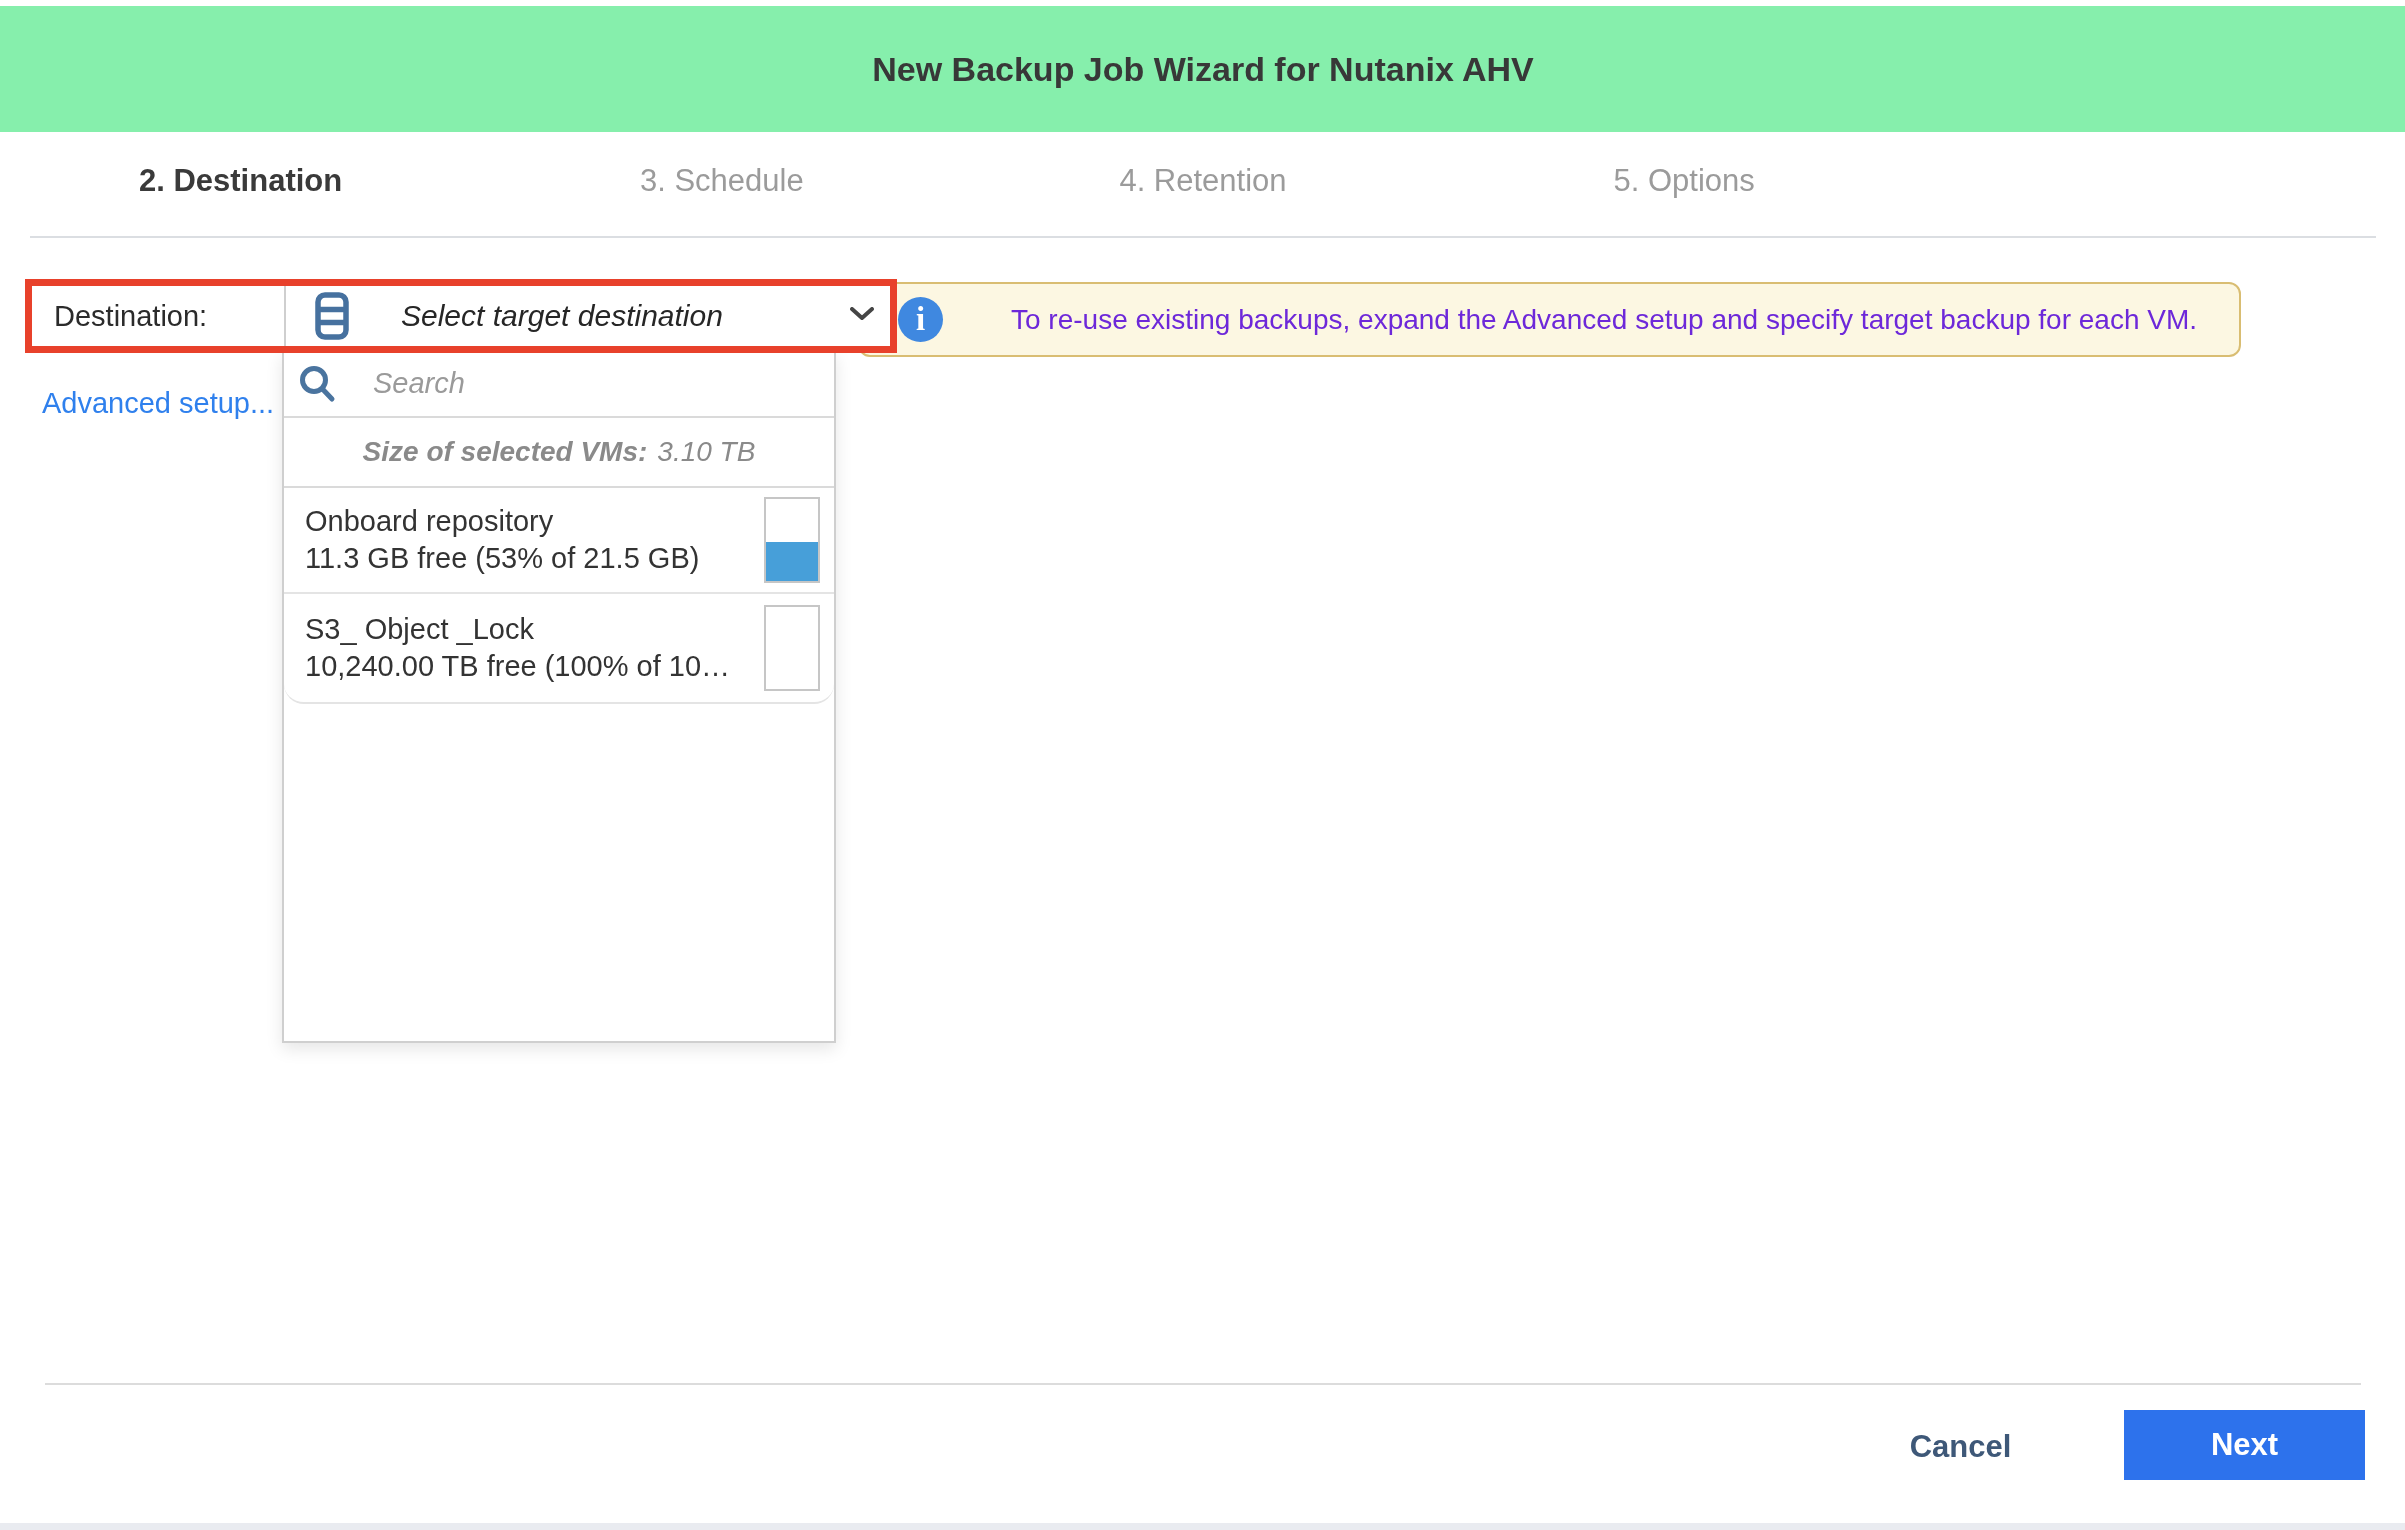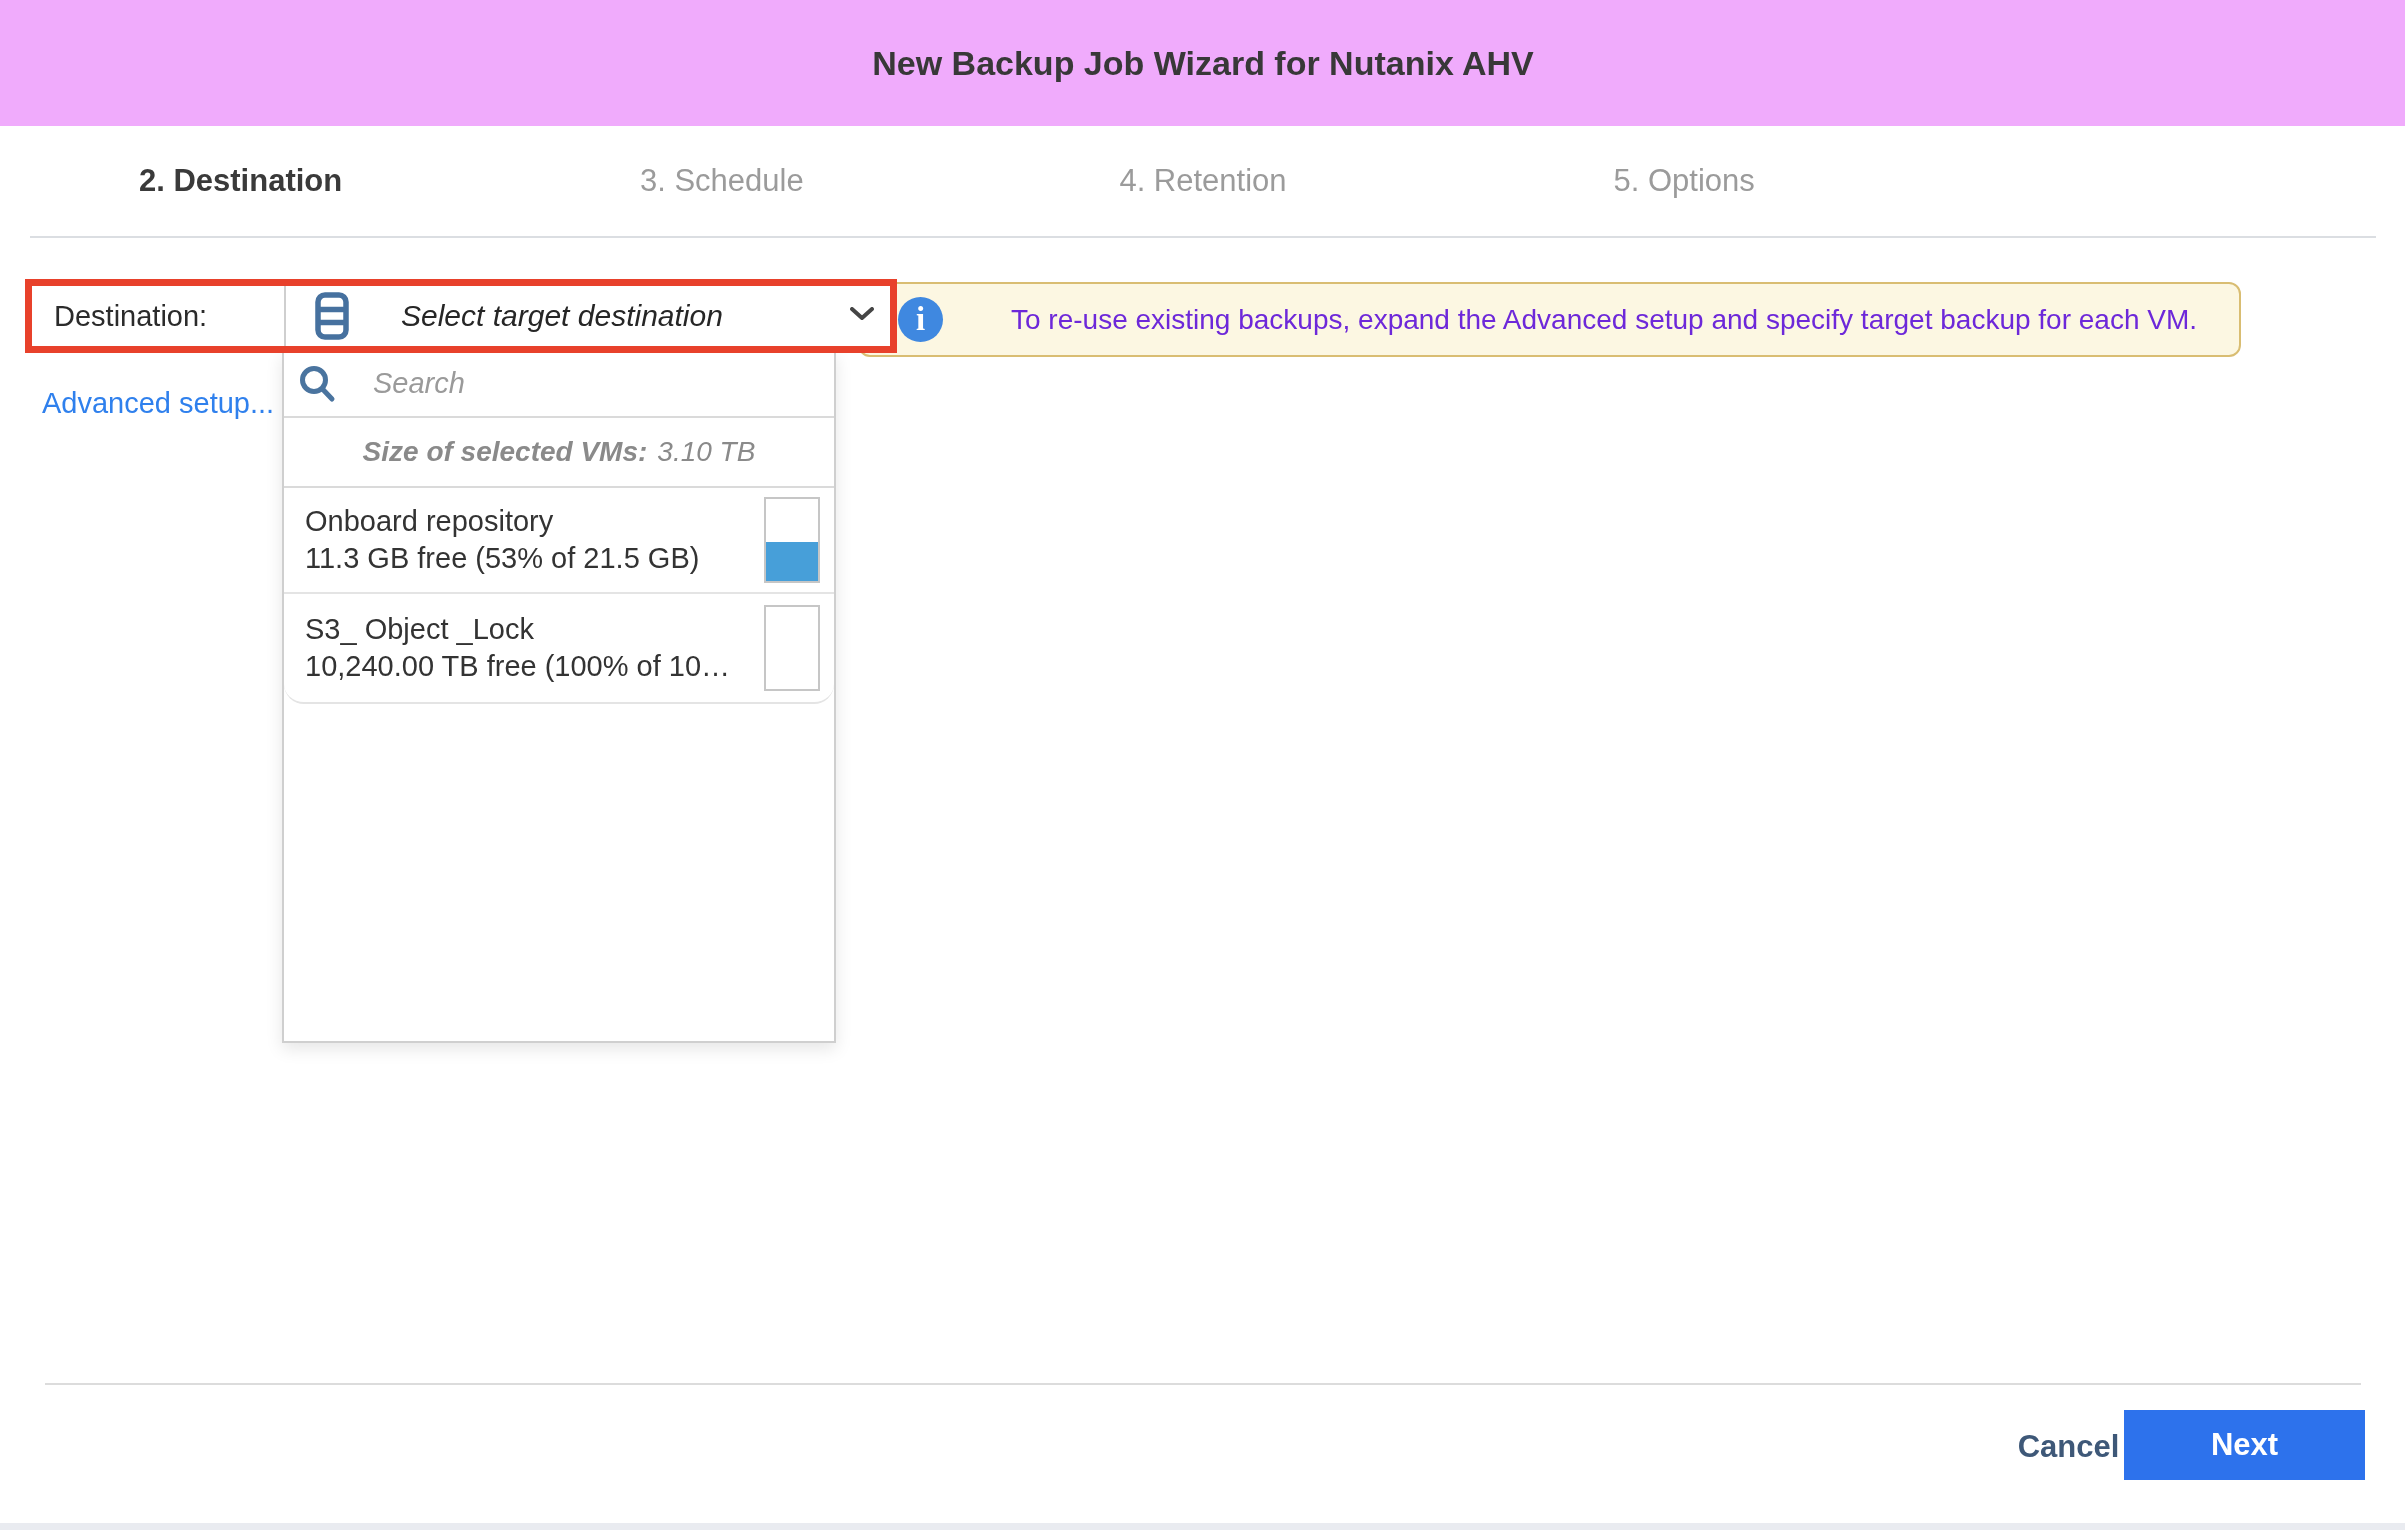--- a/index.html
+++ b/index.html
@@ -6,22 +6,22 @@
   html,body { width:2406px; height:1530px; }
   body {
     font-family:"Liberation Sans", sans-serif;
     background:#ffffff;
     position:relative;
     overflow:hidden;
   }
 
   
   .titlebar {
-    position:absolute; left:0; top:0; width:2406px; height:126px;
-    background:#f0abfc;
+    position:absolute; left:0; top:6px; width:2406px; height:126px;
+    background:#86efac;
     display:flex; align-items:center; justify-content:center;
     font-size:34px; font-weight:600; color:#383838;
   }
 
   
   .steps {
     position:absolute; left:0; top:126px; width:2406px; height:109px;
     display:grid; grid-template-columns:repeat(5,1fr);
     align-items:center; text-align:center;
     font-size:31px;
@@ -116,21 +116,21 @@
     margin-left:38px;
   }
   .banner-text { margin-left:68px; font-size:28px; color:#6d28d9; }
 
   
   .footer-divider {
     position:absolute; left:45px; top:1383px; width:2316px; height:2px;
     background:#dcdcdc;
   }
   .cancel-btn {
-    position:absolute; left:1984px; top:1423px; width:169px; height:48px;
+    position:absolute; left:1876px; top:1423px; width:169px; height:48px;
     line-height:48px; text-align:center;
     font-size:31px; font-weight:700; color:#3e5878; cursor:pointer;
   }
   .next-btn {
     position:absolute; left:2124px; top:1410px; width:241px; height:70px;
     border-radius:0; background:#2d72ec; border:none;
     color:#ffffff; font-size:31px; font-weight:700;
     font-family:"Liberation Sans", sans-serif;
     display:flex; align-items:center; justify-content:center; cursor:pointer;
   }

